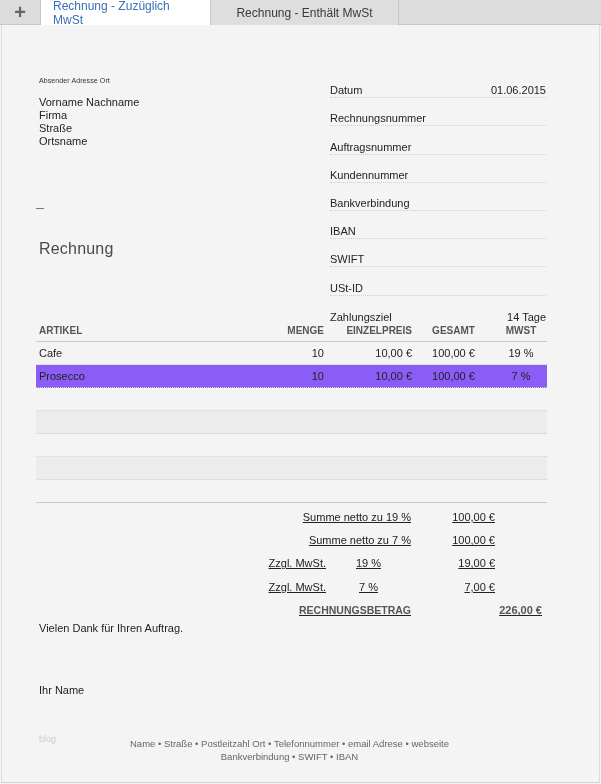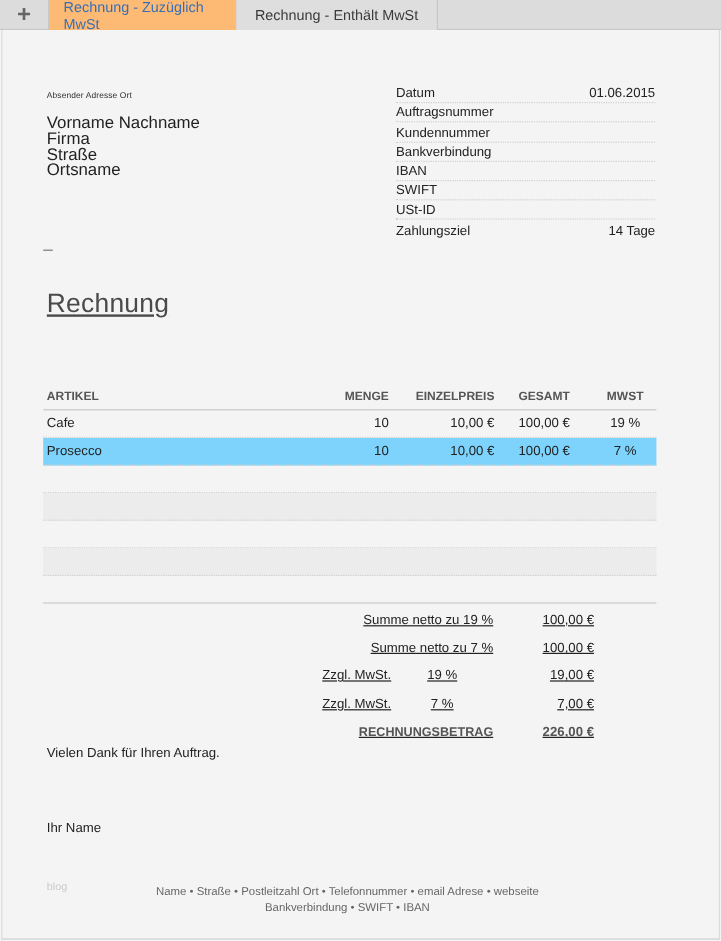--- a/index.html
+++ b/index.html
@@ -1,54 +1,54 @@
 <!DOCTYPE html>
 <html><head>
 <meta charset="utf-8">
 <style>
   * { box-sizing: border-box; margin: 0; padding: 0; }
   html, body { width: 601px; height: 784px; overflow: hidden; }
   body { background: #f4f4f4; font-family: "Liberation Sans", "DejaVu Sans", sans-serif; color: #222; position: relative; }
   .tabbar { position: absolute; left: 0; top: 0; width: 601px; height: 25px; background: #dcdcdc; border-bottom: 1px solid #c8c8c8; display: flex; }
   .tab-add { width: 41px; height: 25px; display: flex; align-items: center; justify-content: center; border-right: 1px solid #c6c6c6; color: #666; font-size: 20px; font-weight: bold; cursor: pointer; }
   .tab { height: 25px; display: flex; align-items: center; padding: 0 12px; font-size: 12px; border-right: 1px solid #c8c8c8; cursor: pointer; }
-  .tab.active { background: #fdba74; color: #3a6fb5; width: 156px; }
-  .tab.inactive { color: #3a3a3a; width: 168px; justify-content: center; background: #dedede; }
+  .tab.active { background: #ffffff; color: #3a6fb5; width: 170px; }
+  .tab.inactive { color: #3a3a3a; width: 188px; justify-content: center; background: #dedede; }
   .page { position: absolute; left: 1px; top: 25px; width: 599px; height: 758px; background: #f4f4f4; border-left: 1px solid #dcdcdc; border-right: 1px solid #dcdcdc; border-bottom: 1px solid #cfcfcf; }
 
   .sender-line { position: absolute; left: 39px; top: 77px; font-size: 7px; color: #333; letter-spacing: 0.1px; }
-  .recipient { position: absolute; left: 39px; top: 96px; font-size: 14px; line-height: 13px; color: #222; }
+  .recipient { position: absolute; left: 39px; top: 96px; font-size: 11px; line-height: 13px; color: #222; }
   .short-mark { position: absolute; left: 36px; top: 208px; width: 8px; height: 1px; background: #777; }
 
   .meta { position: absolute; left: 330px; top: 70px; width: 216px; }
-  .meta-row { height: 16.2px; display: flex; justify-content: space-between; align-items: flex-end; font-size: 11px; color: #222; border-bottom: 1px dotted #cfcfcf; padding-bottom: 1px; }
+  .meta-row { height: 16.2px; display: flex; justify-content: space-between; align-items: flex-end; font-size: 11px; color: #222; border-bottom: 1px dotted #cfcfcf; padding-bottom: 1px; margin-top: 12px; }
   .meta-row.last { border-bottom: none; }
 
-  .title { position: absolute; left: 39px; top: 240px; font-size: 22px; color: #4a4a4a; font-weight: normal; letter-spacing: 0.2px; text-decoration: underline; }
+  .title { position: absolute; left: 39px; top: 240px; font-size: 16px; color: #4a4a4a; font-weight: normal; letter-spacing: 0.2px; }
 
   .table { position: absolute; left: 36px; top: 320px; width: 511px; }
   .thead { display: flex; height: 22px; align-items: center; font-size: 10px; font-weight: bold; color: #555; border-bottom: 1px solid #c9c9c9; }
   .trow { display: flex; height: 23px; align-items: center; font-size: 11px; color: #222; border-bottom: 1px dotted #cfcfcf; }
-  .trow.shade { background: #7dd3fc; }
+  .trow.shade { background: #8b5cf6; }
   .c-art { width: 220px; padding-left: 3px; }
   .c-menge { width: 68px; text-align: right; }
   .c-einzel { width: 88px; text-align: right; }
   .c-gesamt { width: 83px; text-align: center; }
   .c-mwst { width: 52px; text-align: center; }
   .gap-row { height: 23px; border-bottom: 1px dotted #cfcfcf; }
   .gap-row.shade { background: #ececec; }
 
   .totals { position: absolute; left: 36px; top: 505px; width: 511px; }
   .tot-row { height: 23.4px; display: flex; align-items: center; font-size: 11px; color: #222; text-decoration: underline; }
   .tot-label { width: 375px; text-align: right; padding-right: 0; }
   .tot-value { width: 84px; text-align: right; }
   .tot-split-label { width: 290px; text-align: right; }
   .tot-split-pct { width: 85px; text-align: center; padding-left: 0; }
   .tot-row.bold .tot-label { font-weight: bold; color: #555; font-size: 10.5px; }
-  .tot-row.bold .tot-value { font-weight: bold; color: #555; }
+  .tot-row.bold .tot-value { font-weight: bold; color: #555; margin-left: 47px; }
 
   .thanks { position: absolute; left: 39px; top: 622px; font-size: 11px; color: #222; }
   .signature { position: absolute; left: 39px; top: 684px; font-size: 11px; color: #222; }
   .logo-placeholder { position: absolute; left: 39px; top: 734px; font-size: 9px; color: #ccc; }
   .footer { position: absolute; left: 0; top: 738px; width: 572px; text-align: center; font-size: 9.5px; color: #666; line-height: 12.5px; padding-left: 7px; }
 </style>
 </head>
 <body>
 
 <div class="tabbar">
@@ -73,20 +73,24 @@
   <div>Straße</div>
   <div>Ortsname</div>
 </div>
 
 <div class="short-mark"></div>
 
 <div class="meta">
   <div class="meta-row">
     <span>Datum</span>
     <span>01.06.2015</span>
+  </div>
+  <div class="meta-row">
+    <span>Rechnungsnummer</span>
+    <span></span>
   </div>
   <div class="meta-row">
     <span>Auftragsnummer</span>
     <span></span>
   </div>
   <div class="meta-row">
     <span>Kundennummer</span>
     <span></span>
   </div>
   <div class="meta-row">

